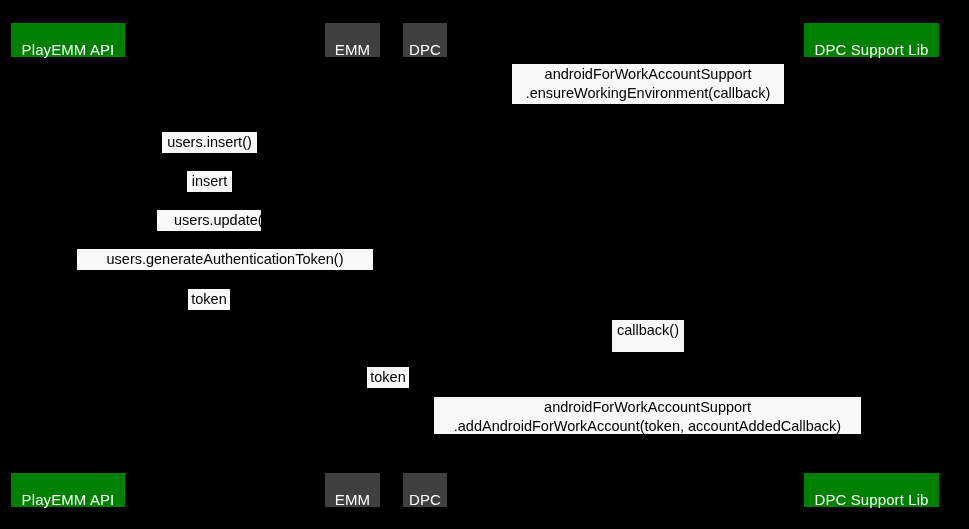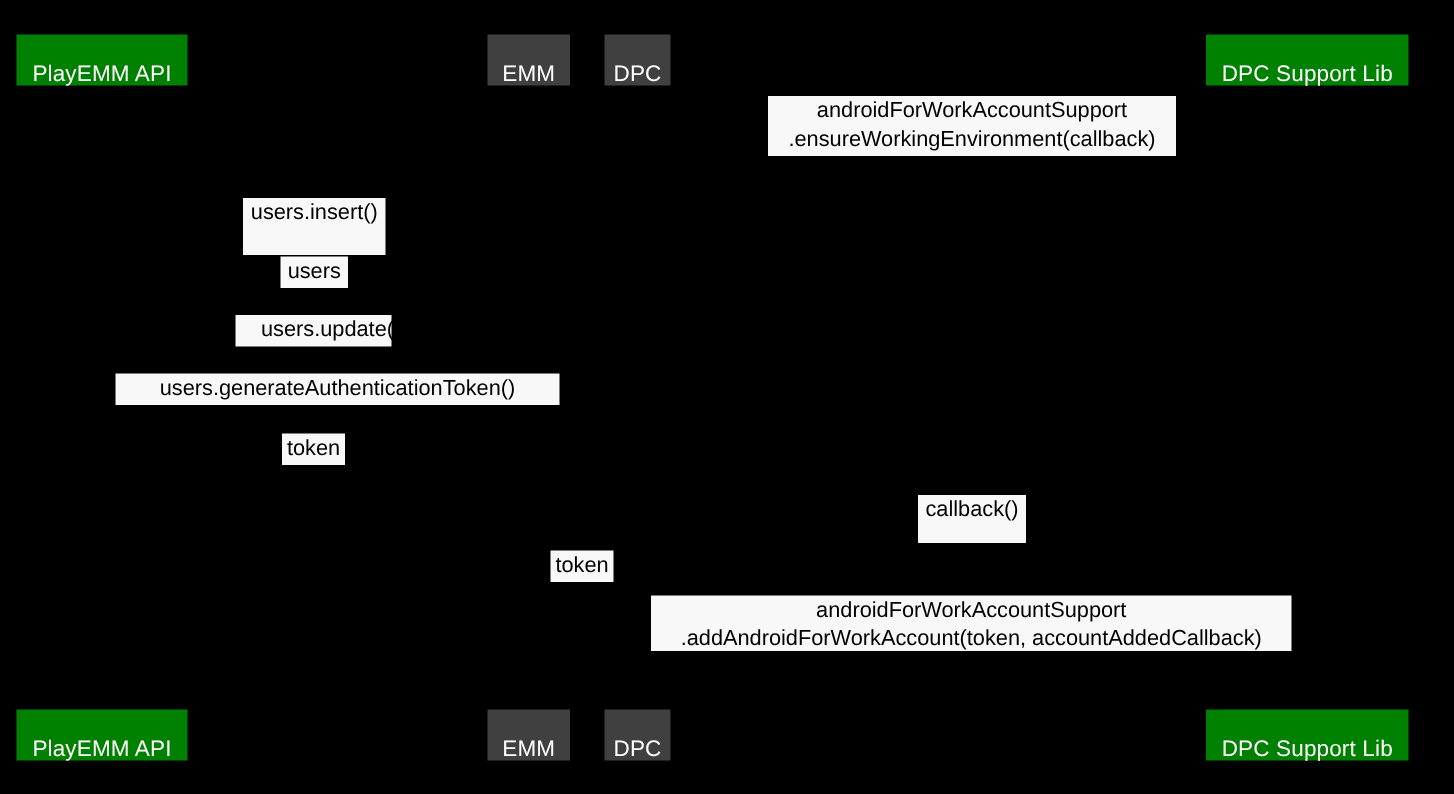--- a/index.html
+++ b/index.html
@@ -121,23 +121,23 @@
       <div class="participant blue" style="left: 403px; top: 473px; width: 44px; height: 34px;">
         <span>DPC</span>
       </div>
       <div class="participant green" style="left: 804px; top: 473px; width: 135px; height: 34px;">
         <span>DPC Support Lib</span>
       </div>
     </div>
   <div id="labels">
       <div class="msg-label" style="left: 512px; top: 64px; width: 272px; height: 40px;">androidForWorkAccountSupport
 .ensureWorkingEnvironment(callback)</div>
-      <div class="msg-label" style="left: 162px; top: 132px; width: 95px; height: 38px;">users.insert()</div>
-      <div class="msg-label" style="left: 187px; top: 171px; width: 45px; height: 21px;">users</div>
+      <div class="msg-label" style="left: 162px; top: 132px; width: 95px; height: 21px;">users.insert()</div>
+      <div class="msg-label" style="left: 187px; top: 171px; width: 45px; height: 21px;">insert</div>
       <div class="msg-label" style="left: 157px; top: 210px; width: 104px; height: 21px; padding-left: 17px;">users.update()</div>
       <div class="msg-label" style="left: 77px; top: 249px; width: 296px; height: 21px;">users.generateAuthenticationToken()</div>
       <div class="msg-label" style="left: 188px; top: 289px; width: 42px; height: 21px;">token</div>
-      <div class="msg-label" style="left: 612px; top: 330px; width: 72px; height: 32px;">callback()</div>
+      <div class="msg-label" style="left: 612px; top: 320px; width: 72px; height: 32px;">callback()</div>
       <div class="msg-label" style="left: 367px; top: 367px; width: 42px; height: 21px;">token</div>
       <div class="msg-label" style="left: 434px; top: 397px; width: 427px; height: 37px;">androidForWorkAccountSupport
 .addAndroidForWorkAccount(token, accountAddedCallback)</div>
     </div>
 </div>
 
 </body></html>

